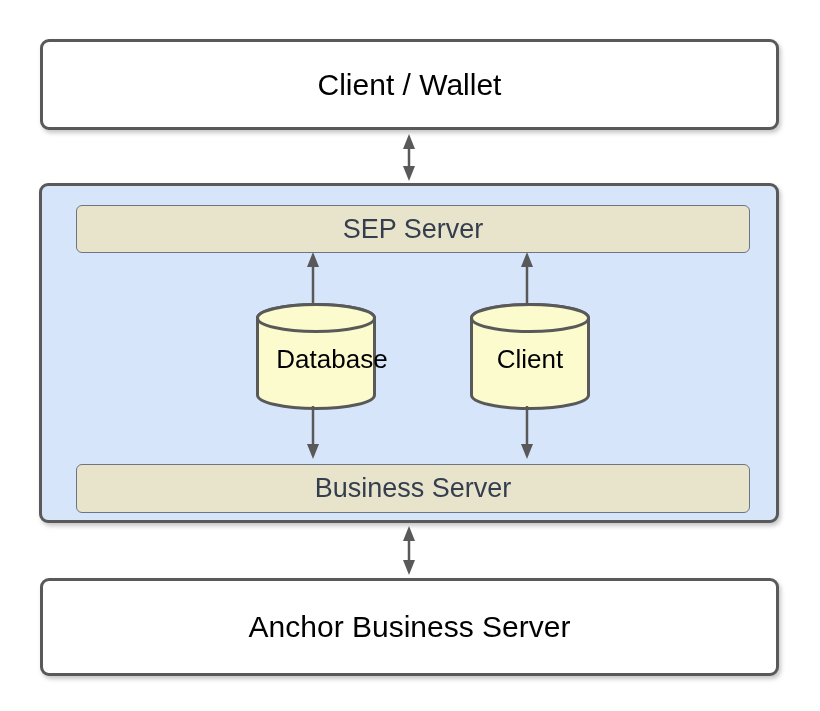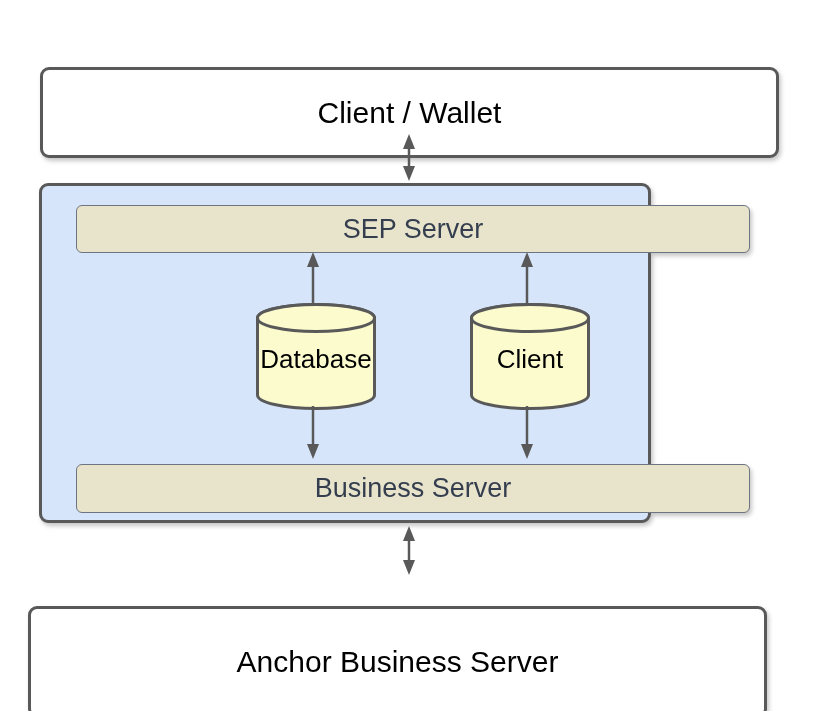--- a/index.html
+++ b/index.html
@@ -18,33 +18,32 @@
   .node-box {
     position: absolute;
     box-sizing: border-box;
     background: var(--box-fill, #ffffff);
     border: 3px solid var(--stroke, #595959);
     border-radius: 9px;
     display: flex;
     align-items: center;
     justify-content: center;
     filter: drop-shadow(2px 3px 2px rgba(0,0,0,0.22));
-    margin-top: 28px;
   }
   .node-box .label {
     font-size: 30px;
     color: #000000;
     white-space: nowrap;
   }
   .client-box  { left: 40px; top: 39px;  width: 739px; height: 91px; }
-  .anchor-box  { left: 28px; top: 578px; width: 739px; height: 112px; }
+  .anchor-box  { left: 40px; top: 578px; width: 739px; height: 98px; }
   .container-box {
     position: absolute;
     left: 39px; top: 183px;
-    width: 612px; height: 340px;
+    width: 740px; height: 340px;
     box-sizing: border-box;
     background: var(--container-fill, #D6E5FA);
     border: 3px solid var(--stroke, #595959);
     border-radius: 9px;
     filter: drop-shadow(2px 3px 2px rgba(0,0,0,0.22));
   }
   .bar {
     position: absolute;
     box-sizing: border-box;
     left: 34px;
@@ -62,21 +61,21 @@
     white-space: nowrap;
   }
   .sep-bar      { top: 19px;  height: 48px; }
   .platform-bar { top: 278px; height: 49px; }
   .cylinder {
     position: absolute;
     width: 120px;
     height: 107px;
     top: 117px;
   }
-  .cylinder.db    { left: 214px; }
+  .cylinder.db    { left: 214px; padding-left: 32px; }
   .cylinder.kafka { left: 428px; }
   .cylinder svg { position: absolute; left: 0; top: 0; }
   .cylinder .label {
     position: absolute;
     left: 0; right: 0;
     top: 52%;
     transform: translateY(-50%);
     text-align: center;
     font-size: 26px;
     color: #000000;

